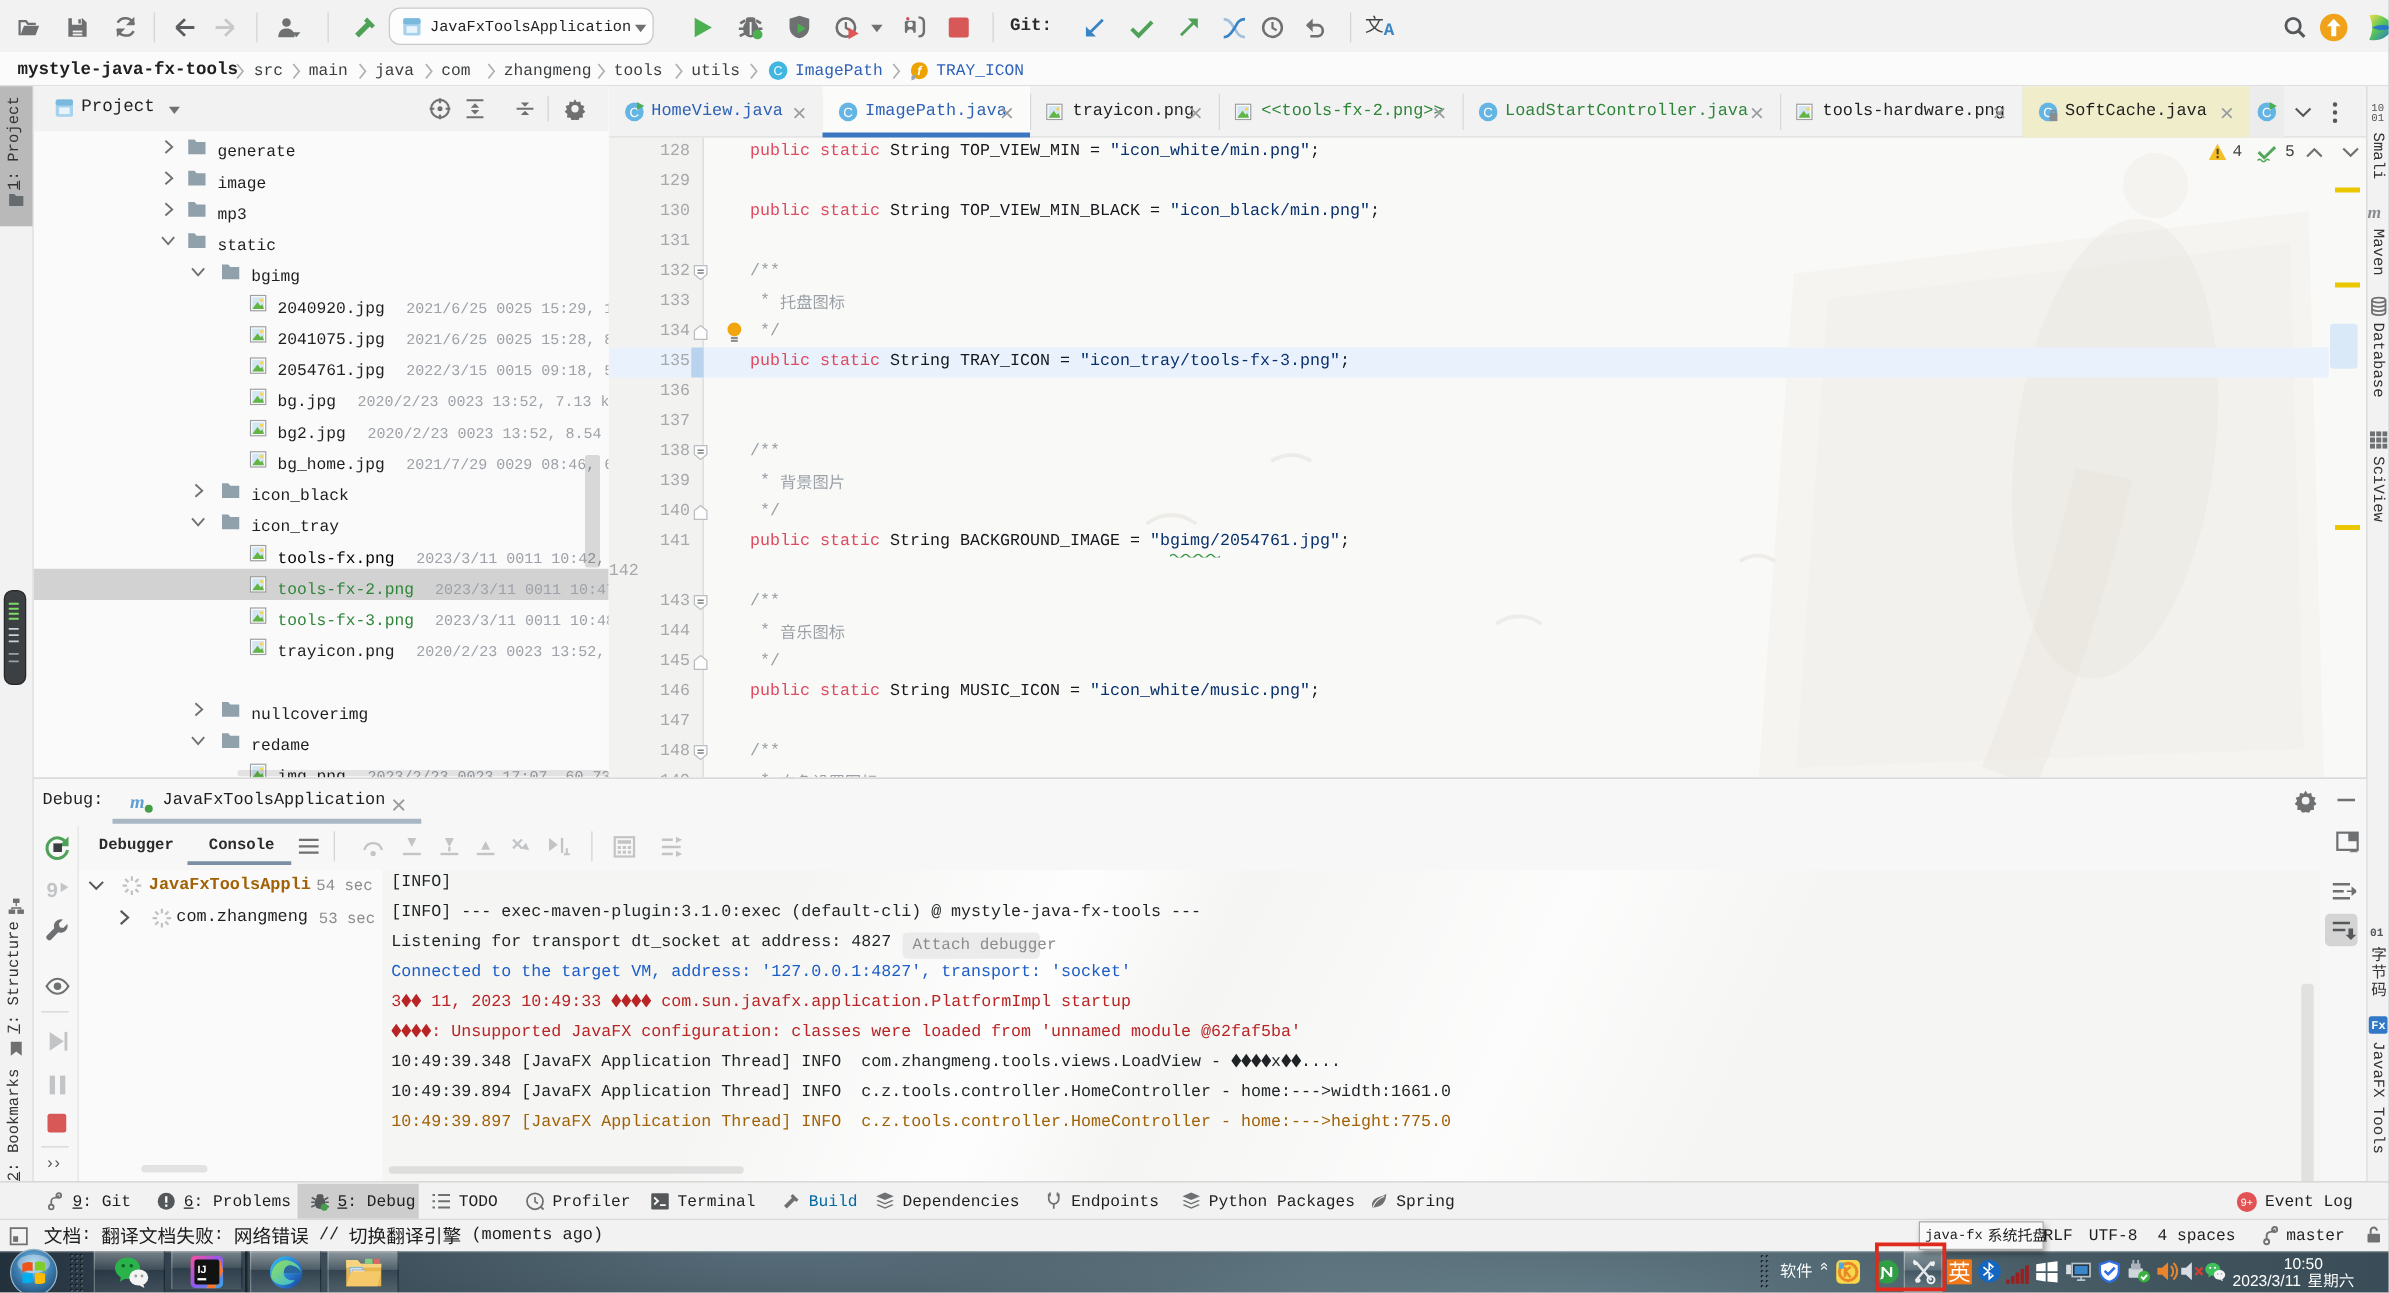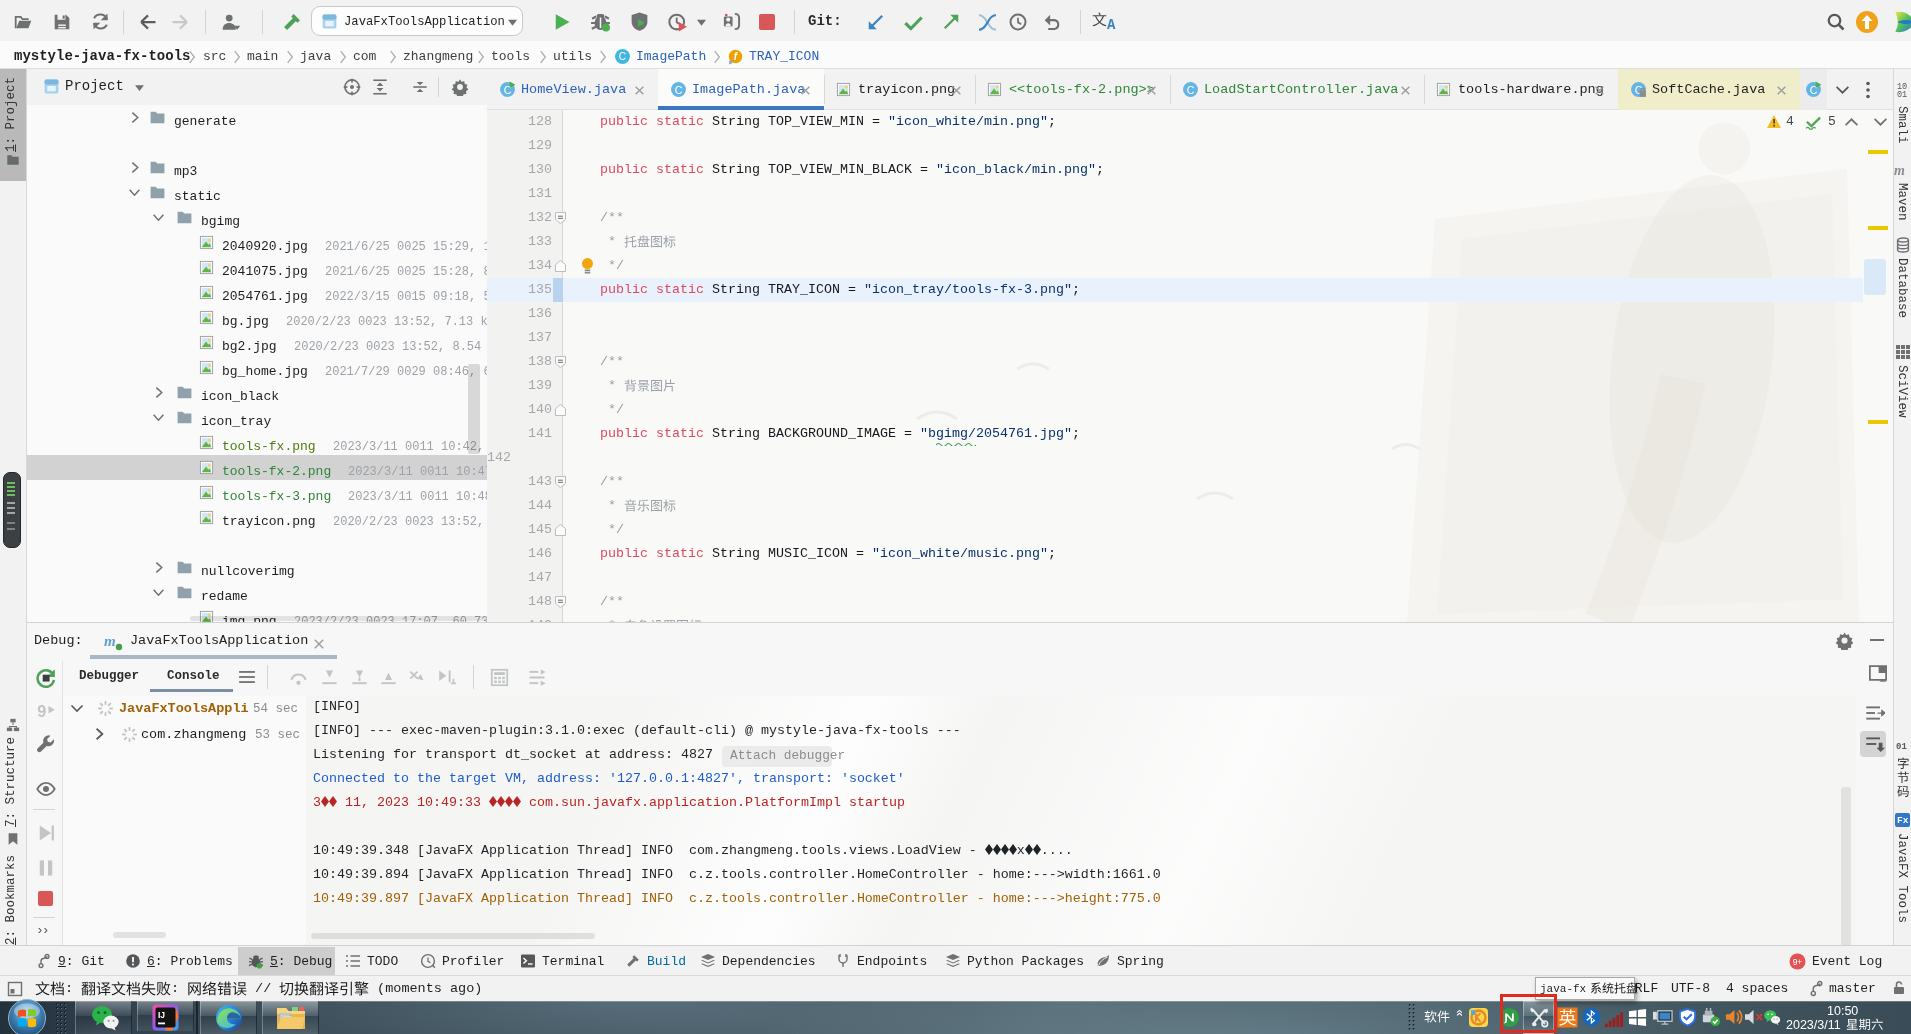--- a/index.html
+++ b/index.html
@@ -405,20 +405,26 @@
         <path fill="#6e7072" d="M8 1.2 l1.3 2.2 2.5-.6 .4 2.5 2.5 .7 -1 2.3 1.7 1.9 -2 1.5 .3 2.5 -2.5 .2 -.9 2.4 -2.3-1 -2.3 1 -.9-2.4 -2.5-.2 .3-2.5 -2-1.5 1.7-1.9 -1-2.3 2.5-.7 .4-2.5 2.5 .6z"></path>
         <circle cx="8" cy="8" r="2.6" fill="#f2f2f2"></circle>
       </svg>
 
 <div class="trow" style="top:36px;"><svg class="abs" style="left:101px;top:6px" width="13" height="13" viewBox="0 0 12 12">
           <path d="M4 1.5 L9 6 L4 10.5" stroke="#6e7072" fill="none" stroke-width="1.4"></path>
         </svg><svg class="abs" style="left:122px;top:4px" width="17" height="17" viewBox="0 0 16 16">
           <path fill="#90a1ab" d="M1.5 2.5 H6.2 L7.8 4.3 H14.5 V13.5 H1.5 Z"></path>
           <path fill="#b6c2c9" d="M1.5 5.8 H14.5 V7 H1.5 Z" opacity="0"></path>
         </svg><div class="r" style="left:147px;top:4px;color:#1e1e1e">generate</div></div>
+<div class="trow" style="top:61px;"><svg class="abs" style="left:101px;top:6px" width="13" height="13" viewBox="0 0 12 12">
+          <path d="M4 1.5 L9 6 L4 10.5" stroke="#6e7072" fill="none" stroke-width="1.4"></path>
+        </svg><svg class="abs" style="left:122px;top:4px" width="17" height="17" viewBox="0 0 16 16">
+          <path fill="#90a1ab" d="M1.5 2.5 H6.2 L7.8 4.3 H14.5 V13.5 H1.5 Z"></path>
+          <path fill="#b6c2c9" d="M1.5 5.8 H14.5 V7 H1.5 Z" opacity="0"></path>
+        </svg><div class="r" style="left:147px;top:4px;color:#1e1e1e">image</div></div>
 <div class="trow" style="top:86px;"><svg class="abs" style="left:101px;top:6px" width="13" height="13" viewBox="0 0 12 12">
           <path d="M4 1.5 L9 6 L4 10.5" stroke="#6e7072" fill="none" stroke-width="1.4"></path>
         </svg><svg class="abs" style="left:122px;top:4px" width="17" height="17" viewBox="0 0 16 16">
           <path fill="#90a1ab" d="M1.5 2.5 H6.2 L7.8 4.3 H14.5 V13.5 H1.5 Z"></path>
           <path fill="#b6c2c9" d="M1.5 5.8 H14.5 V7 H1.5 Z" opacity="0"></path>
         </svg><div class="r" style="left:147px;top:4px;color:#1e1e1e">mp3</div></div>
 <div class="trow" style="top:111px;"><svg class="abs" style="left:101px;top:6px" width="13" height="13" viewBox="0 0 12 12">
           <path d="M1.5 3.5 L6 8.5 L10.5 3.5" stroke="#6e7072" fill="none" stroke-width="1.4"></path>
         </svg><svg class="abs" style="left:122px;top:4px" width="17" height="17" viewBox="0 0 16 16">
           <path fill="#90a1ab" d="M1.5 2.5 H6.2 L7.8 4.3 H14.5 V13.5 H1.5 Z"></path>
@@ -476,21 +482,21 @@
           <path d="M1.5 3.5 L6 8.5 L10.5 3.5" stroke="#6e7072" fill="none" stroke-width="1.4"></path>
         </svg><svg class="abs" style="left:149px;top:4px" width="17" height="17" viewBox="0 0 16 16">
           <path fill="#90a1ab" d="M1.5 2.5 H6.2 L7.8 4.3 H14.5 V13.5 H1.5 Z"></path>
           <path fill="#b6c2c9" d="M1.5 5.8 H14.5 V7 H1.5 Z" opacity="0"></path>
         </svg><div class="r" style="left:174px;top:4px;color:#1e1e1e">icon_tray</div></div>
 <div class="trow" style="top:361px;"><svg class="abs" style="left:172px;top:5px" width="15" height="15" viewBox="0 0 16 16">
           <rect x="1.5" y="1.5" width="13" height="13" fill="#fff" stroke="#9e9e9e"></rect>
           <rect x="3" y="3" width="10" height="10" fill="#d3e6f3"></rect>
           <path fill="#62b543" d="M3 13 L7.5 7 L10 10.5 L11.5 9 L13 13 Z"></path>
           <circle cx="11" cy="5.5" r="1.5" fill="#f9d45c"></circle>
-        </svg><div class="r" style="left:195px;top:4px;color:#4d7c0f">tools-fx.png</div><div class="r" style="left:306px;top:5px;font-size:12px;color:#9da2a8">2023/3/11 0011 10:42, 4</div></div>
+        </svg><div class="r" style="left:195px;top:4px;color:#000000">tools-fx.png</div><div class="r" style="left:306px;top:5px;font-size:12px;color:#9da2a8">2023/3/11 0011 10:42, 4</div></div>
 <div class="trow" style="top:386px; background:#d2d2d2;"><svg class="abs" style="left:172px;top:5px" width="15" height="15" viewBox="0 0 16 16">
           <rect x="1.5" y="1.5" width="13" height="13" fill="#fff" stroke="#9e9e9e"></rect>
           <rect x="3" y="3" width="10" height="10" fill="#d3e6f3"></rect>
           <path fill="#62b543" d="M3 13 L7.5 7 L10 10.5 L11.5 9 L13 13 Z"></path>
           <circle cx="11" cy="5.5" r="1.5" fill="#f9d45c"></circle>
         </svg><div class="r" style="left:195px;top:4px;color:#2f8639">tools-fx-2.png</div><div class="r" style="left:321px;top:5px;font-size:12px;color:#9da2a8">2023/3/11 0011 10:47</div></div>
 <div class="trow" style="top:411px;"><svg class="abs" style="left:172px;top:5px" width="15" height="15" viewBox="0 0 16 16">
           <rect x="1.5" y="1.5" width="13" height="13" fill="#fff" stroke="#9e9e9e"></rect>
           <rect x="3" y="3" width="10" height="10" fill="#d3e6f3"></rect>
           <path fill="#62b543" d="M3 13 L7.5 7 L10 10.5 L11.5 9 L13 13 Z"></path>
@@ -985,20 +991,26 @@
 <div class="r" style="left:286px;top:148px;font-size:13.333px;color:#1d5dc7">Connected to the target VM, address: '127.0.0.1:4827', transport: 'socket'</div>
 <div class="r" style="left:286px;top:172px;font-size:13.333px;color:#b92424">3<svg style="display:inline-block;vertical-align:-1px" width="16" height="11" viewBox="0 0 16 11" fill="#b92424">
           <path d="M4 0 L8 5.5 L4 11 L0 5.5 Z"></path>
           <path d="M12 0 L16 5.5 L12 11 L8 5.5 Z"></path>
         </svg> 11, 2023 10:49:33 <svg style="display:inline-block;vertical-align:-1px" width="32" height="11" viewBox="0 0 32 11" fill="#b92424">
           <path d="M4 0 L8 5.5 L4 11 L0 5.5 Z"></path>
           <path d="M12 0 L16 5.5 L12 11 L8 5.5 Z"></path>
           <path d="M20 0 L24 5.5 L20 11 L16 5.5 Z"></path>
           <path d="M28 0 L32 5.5 L28 11 L24 5.5 Z"></path>
         </svg> com.sun.javafx.application.PlatformImpl startup</div>
+<div class="r" style="left:286px;top:196px;font-size:13.333px;color:#b92424"><svg style="display:inline-block;vertical-align:-1px" width="32" height="11" viewBox="0 0 32 11" fill="#b92424">
+          <path d="M4 0 L8 5.5 L4 11 L0 5.5 Z"></path>
+          <path d="M12 0 L16 5.5 L12 11 L8 5.5 Z"></path>
+          <path d="M20 0 L24 5.5 L20 11 L16 5.5 Z"></path>
+          <path d="M28 0 L32 5.5 L28 11 L24 5.5 Z"></path>
+        </svg>: Unsupported JavaFX configuration: classes were loaded from 'unnamed module @62faf5ba'</div>
 <div class="r" style="left:286px;top:220px;font-size:13.333px;color:#1f2326">10:49:39.348 [JavaFX Application Thread] INFO  com.zhangmeng.tools.views.LoadView - <svg style="display:inline-block;vertical-align:-1px" width="32" height="11" viewBox="0 0 32 11" fill="#1f2326">
           <path d="M4 0 L8 5.5 L4 11 L0 5.5 Z"></path>
           <path d="M12 0 L16 5.5 L12 11 L8 5.5 Z"></path>
           <path d="M20 0 L24 5.5 L20 11 L16 5.5 Z"></path>
           <path d="M28 0 L32 5.5 L28 11 L24 5.5 Z"></path>
         </svg>x<svg style="display:inline-block;vertical-align:-1px" width="16" height="11" viewBox="0 0 16 11" fill="#1f2326">
           <path d="M4 0 L8 5.5 L4 11 L0 5.5 Z"></path>
           <path d="M12 0 L16 5.5 L12 11 L8 5.5 Z"></path>
         </svg>....</div>
 <div class="r" style="left:286px;top:244px;font-size:13.333px;color:#1f2326">10:49:39.894 [JavaFX Application Thread] INFO  c.z.tools.controller.HomeController - home:---&gt;width:1661.0</div>

